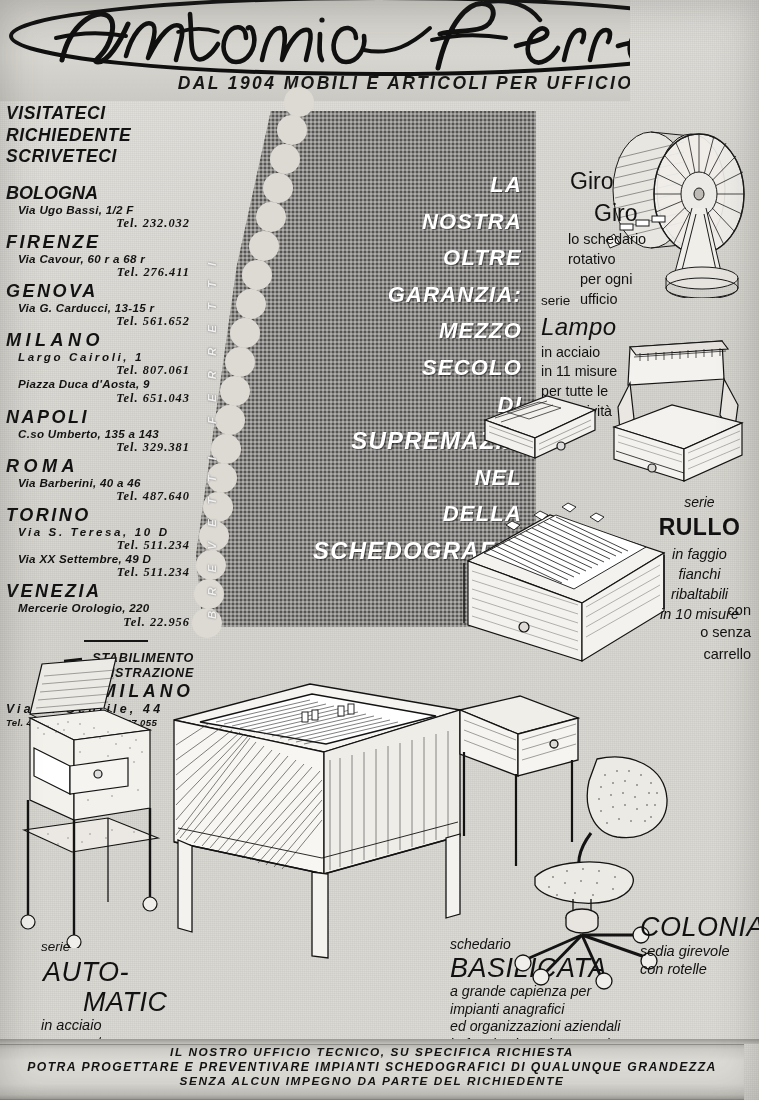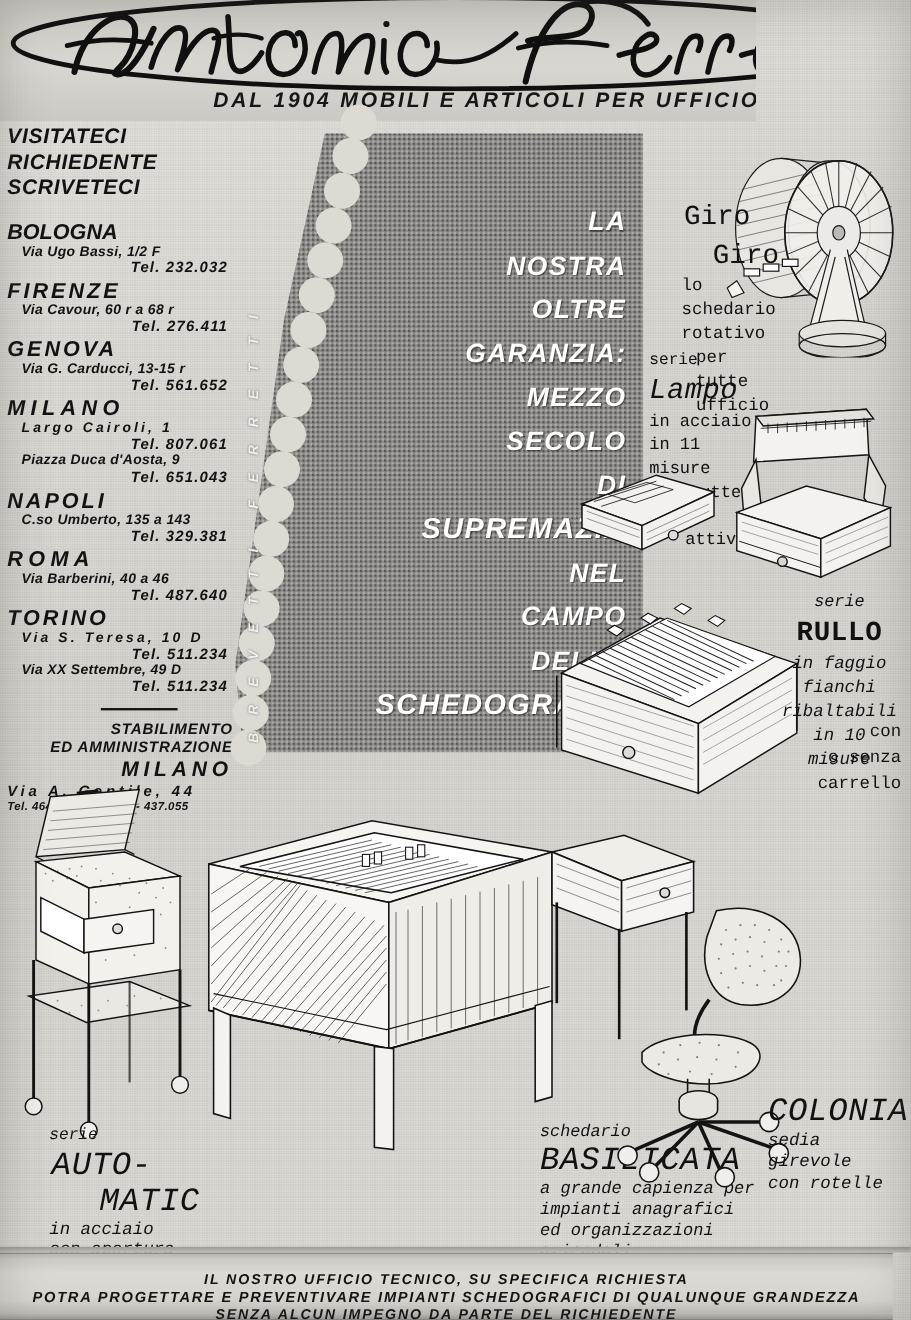--- a/index.html
+++ b/index.html
@@ -90,20 +90,21 @@
   }
   .addr.wide { letter-spacing: 2.6px; }
   .tel {
     font-style: italic;
     font-weight: bold;
     font-size: 12.4px;
     line-height: 14px;
     letter-spacing: 1.0px;
     text-align: right;
     padding-right: 10px;
+    font-family: Liberation Serif, serif;
   }
   .hrule {
     width: 64px;
     height: 2px;
     background: #161616;
     margin: 11px 0 9px auto;
     margin-right: 52px;
   }
   .hq-line {
     font-style: italic;
@@ -189,21 +190,21 @@
     letter-spacing: 15px;
     writing-mode: vertical-rl;
     transform: rotate(180deg);
     white-space: nowrap;
     text-shadow: 0 0 2px rgba(0,0,0,0.5);
   }
 
   
   .prod-text {
     position: absolute;
-    font-family: Liberation Mono, monospace;
+    font-family: Liberation Sans, sans-serif;
     color: #111;
     line-height: 1.38;
     padding-left: 47px;
   }
 
   #giro { left: 519px; top: 166px; width: 130px; }
   #giro .l1 { font-size: 23px; margin-left: 4px; }
   #giro .l2 { font-size: 23px; margin-left: 28px; }
   #giro .d  { font-size: 14.5px; margin-left: 2px; }
   #giro .d2 { font-size: 14.5px; margin-left: 2px; }
@@ -244,21 +245,21 @@
   .illu svg { display:block; }
 
   
   #footer {
     position: absolute;
     left: 0; bottom: 0;
     width: 744px; height: 56px;
     background: linear-gradient(180deg,#b9b7b1 0%, #cdcbc5 8%, #dddbd5 30%, #dddbd5 72%, #c9c7c1 92%, #a9a7a1 100%);
     border-top: 1px solid #8f8d88;
     border-bottom: 1px solid #8f8d88;
-    padding-top: 14px;
+    padding-top: 0;
   }
   #footer div {
     text-align: center;
     font-style: italic;
     font-weight: bold;
     font-size: 11.8px;
     letter-spacing: 1.6px;
     line-height: 14.5px;
     color: #131313;
     white-space: nowrap;
@@ -379,20 +380,25 @@
     </div>
 
     <div class="branch">
       <div class="city spaced2">TORINO</div>
       <div class="addr wide">Via S. Teresa, 10 D</div>
       <div class="tel">Tel. 511.234</div>
       <div class="addr">Via XX Settembre, 49 D</div>
       <div class="tel">Tel. 511.234</div>
     </div>
 
+    <div class="branch">
+      <div class="city spaced2">VENEZIA</div>
+      <div class="addr">Mercerie Orologio, 220</div>
+      <div class="tel">Tel. 22.956</div>
+    </div>
 
     <div class="hrule"></div>
 
     <div>
       <div class="hq-line">STABILIMENTO</div>
       <div class="hq-line">ED AMMINISTRAZIONE</div>
       <div class="hq-city">MILANO</div>
       <div class="hq-addr">Via A. Gentile, 44</div>
       <div class="hq-tel">Tel. 464.551 - 495.198 - 437.055</div>
     </div>
@@ -426,21 +432,20 @@
     <div id="slogan">
       <div>LA</div>
       <div>NOSTRA</div>
       <div>OLTRE</div>
       <div>GARANZIA:</div>
       <div>MEZZO</div>
       <div>SECOLO</div>
       <div>DI</div>
       <div class="big">SUPREMAZIA</div>
       <div>NEL</div>
-      <div>CAMPO</div>
       <div>DELLA</div>
       <div class="big">SCHEDOGRAFIA</div>
     </div>
   </div>
 
   <div class="illu" style="left:596px; top:118px;">
     <svg width="160" height="180" viewBox="0 0 160 180">
       <g stroke="#1a1a1a" fill="none" stroke-width="1">
 
         <ellipse cx="55" cy="72" rx="38" ry="58" fill="#e8e6e1"></ellipse>
@@ -503,21 +508,21 @@
         </g>
       </g>
     </svg>
   </div>
 
   <div class="prod-text" id="giro">
     <div class="l1">Giro</div>
     <div class="l2">Giro</div>
     <div class="d">lo schedario</div>
     <div class="d2">rotativo</div>
-    <div class="d3">per tutte ufficio</div>
+    <div class="d3">per ogni ufficio</div>
   </div>
 
   <div class="prod-text" id="lampo">
     <div class="serie">serie</div>
     <div class="nm">Lampo</div>
     <div class="d">in acciaio</div>
     <div class="d">in 11 misure</div>
     <div class="d">per tutte le</div>
     <div class="d ind">attività</div>
   </div>

